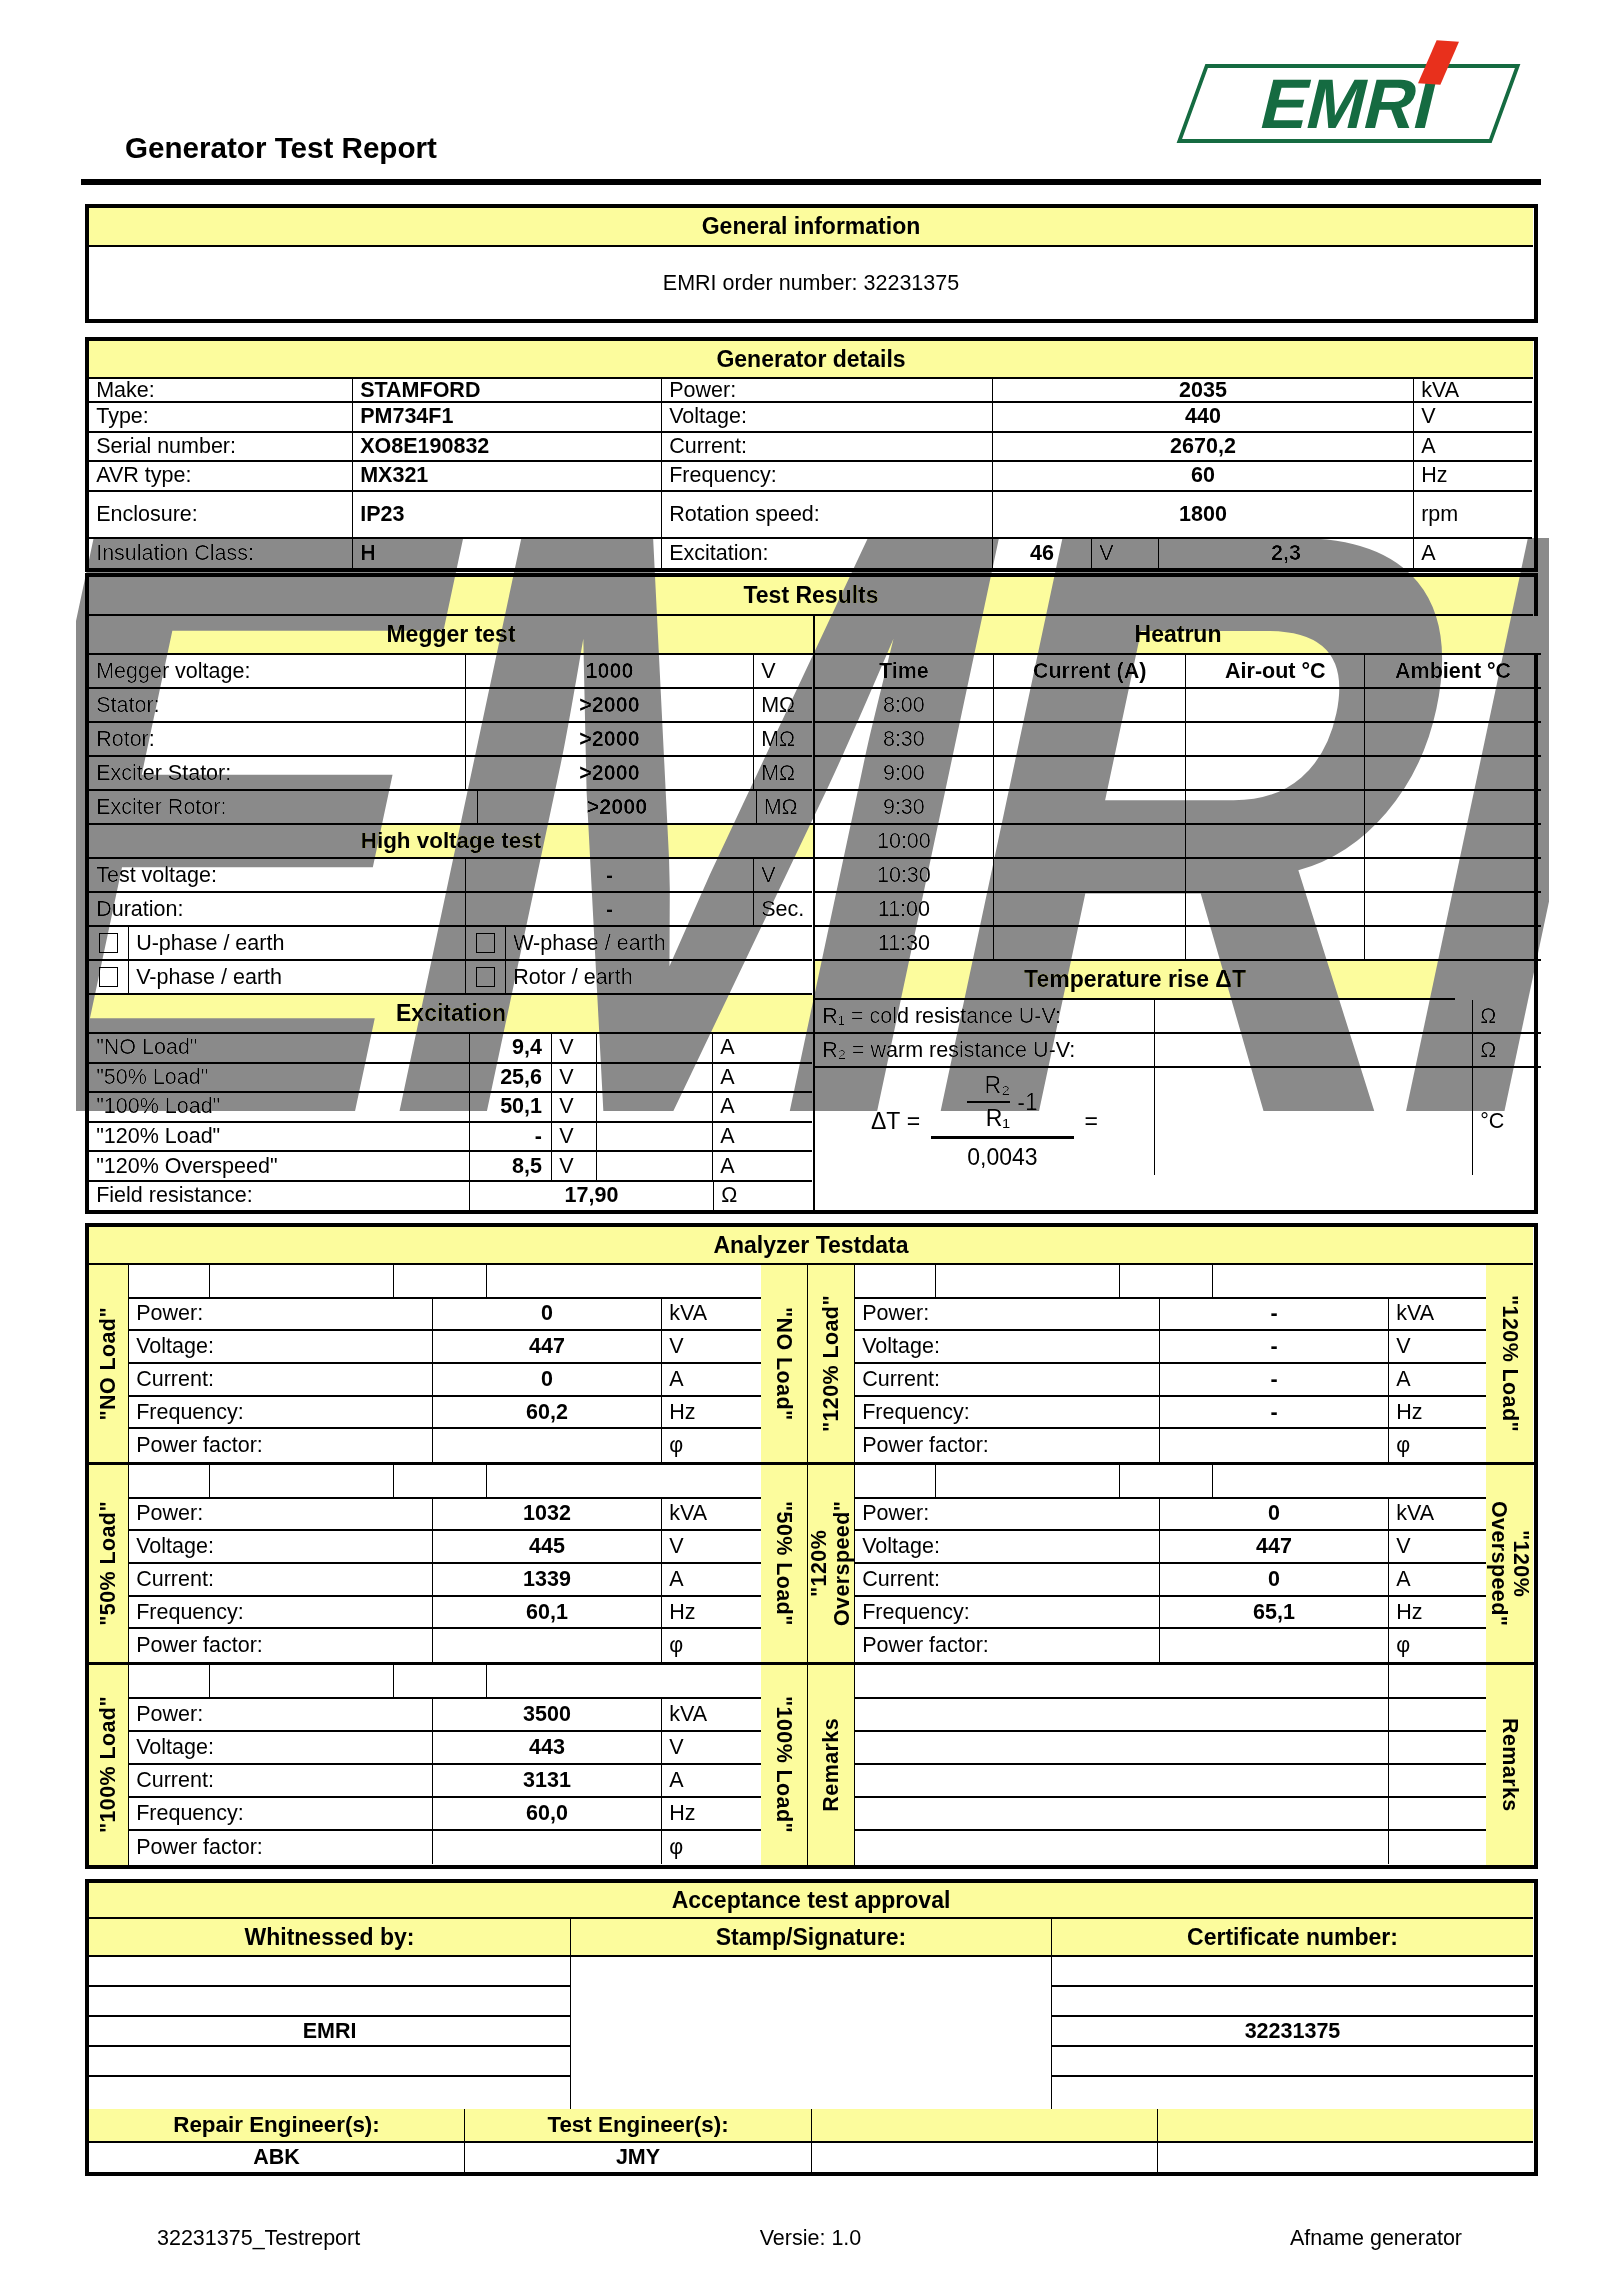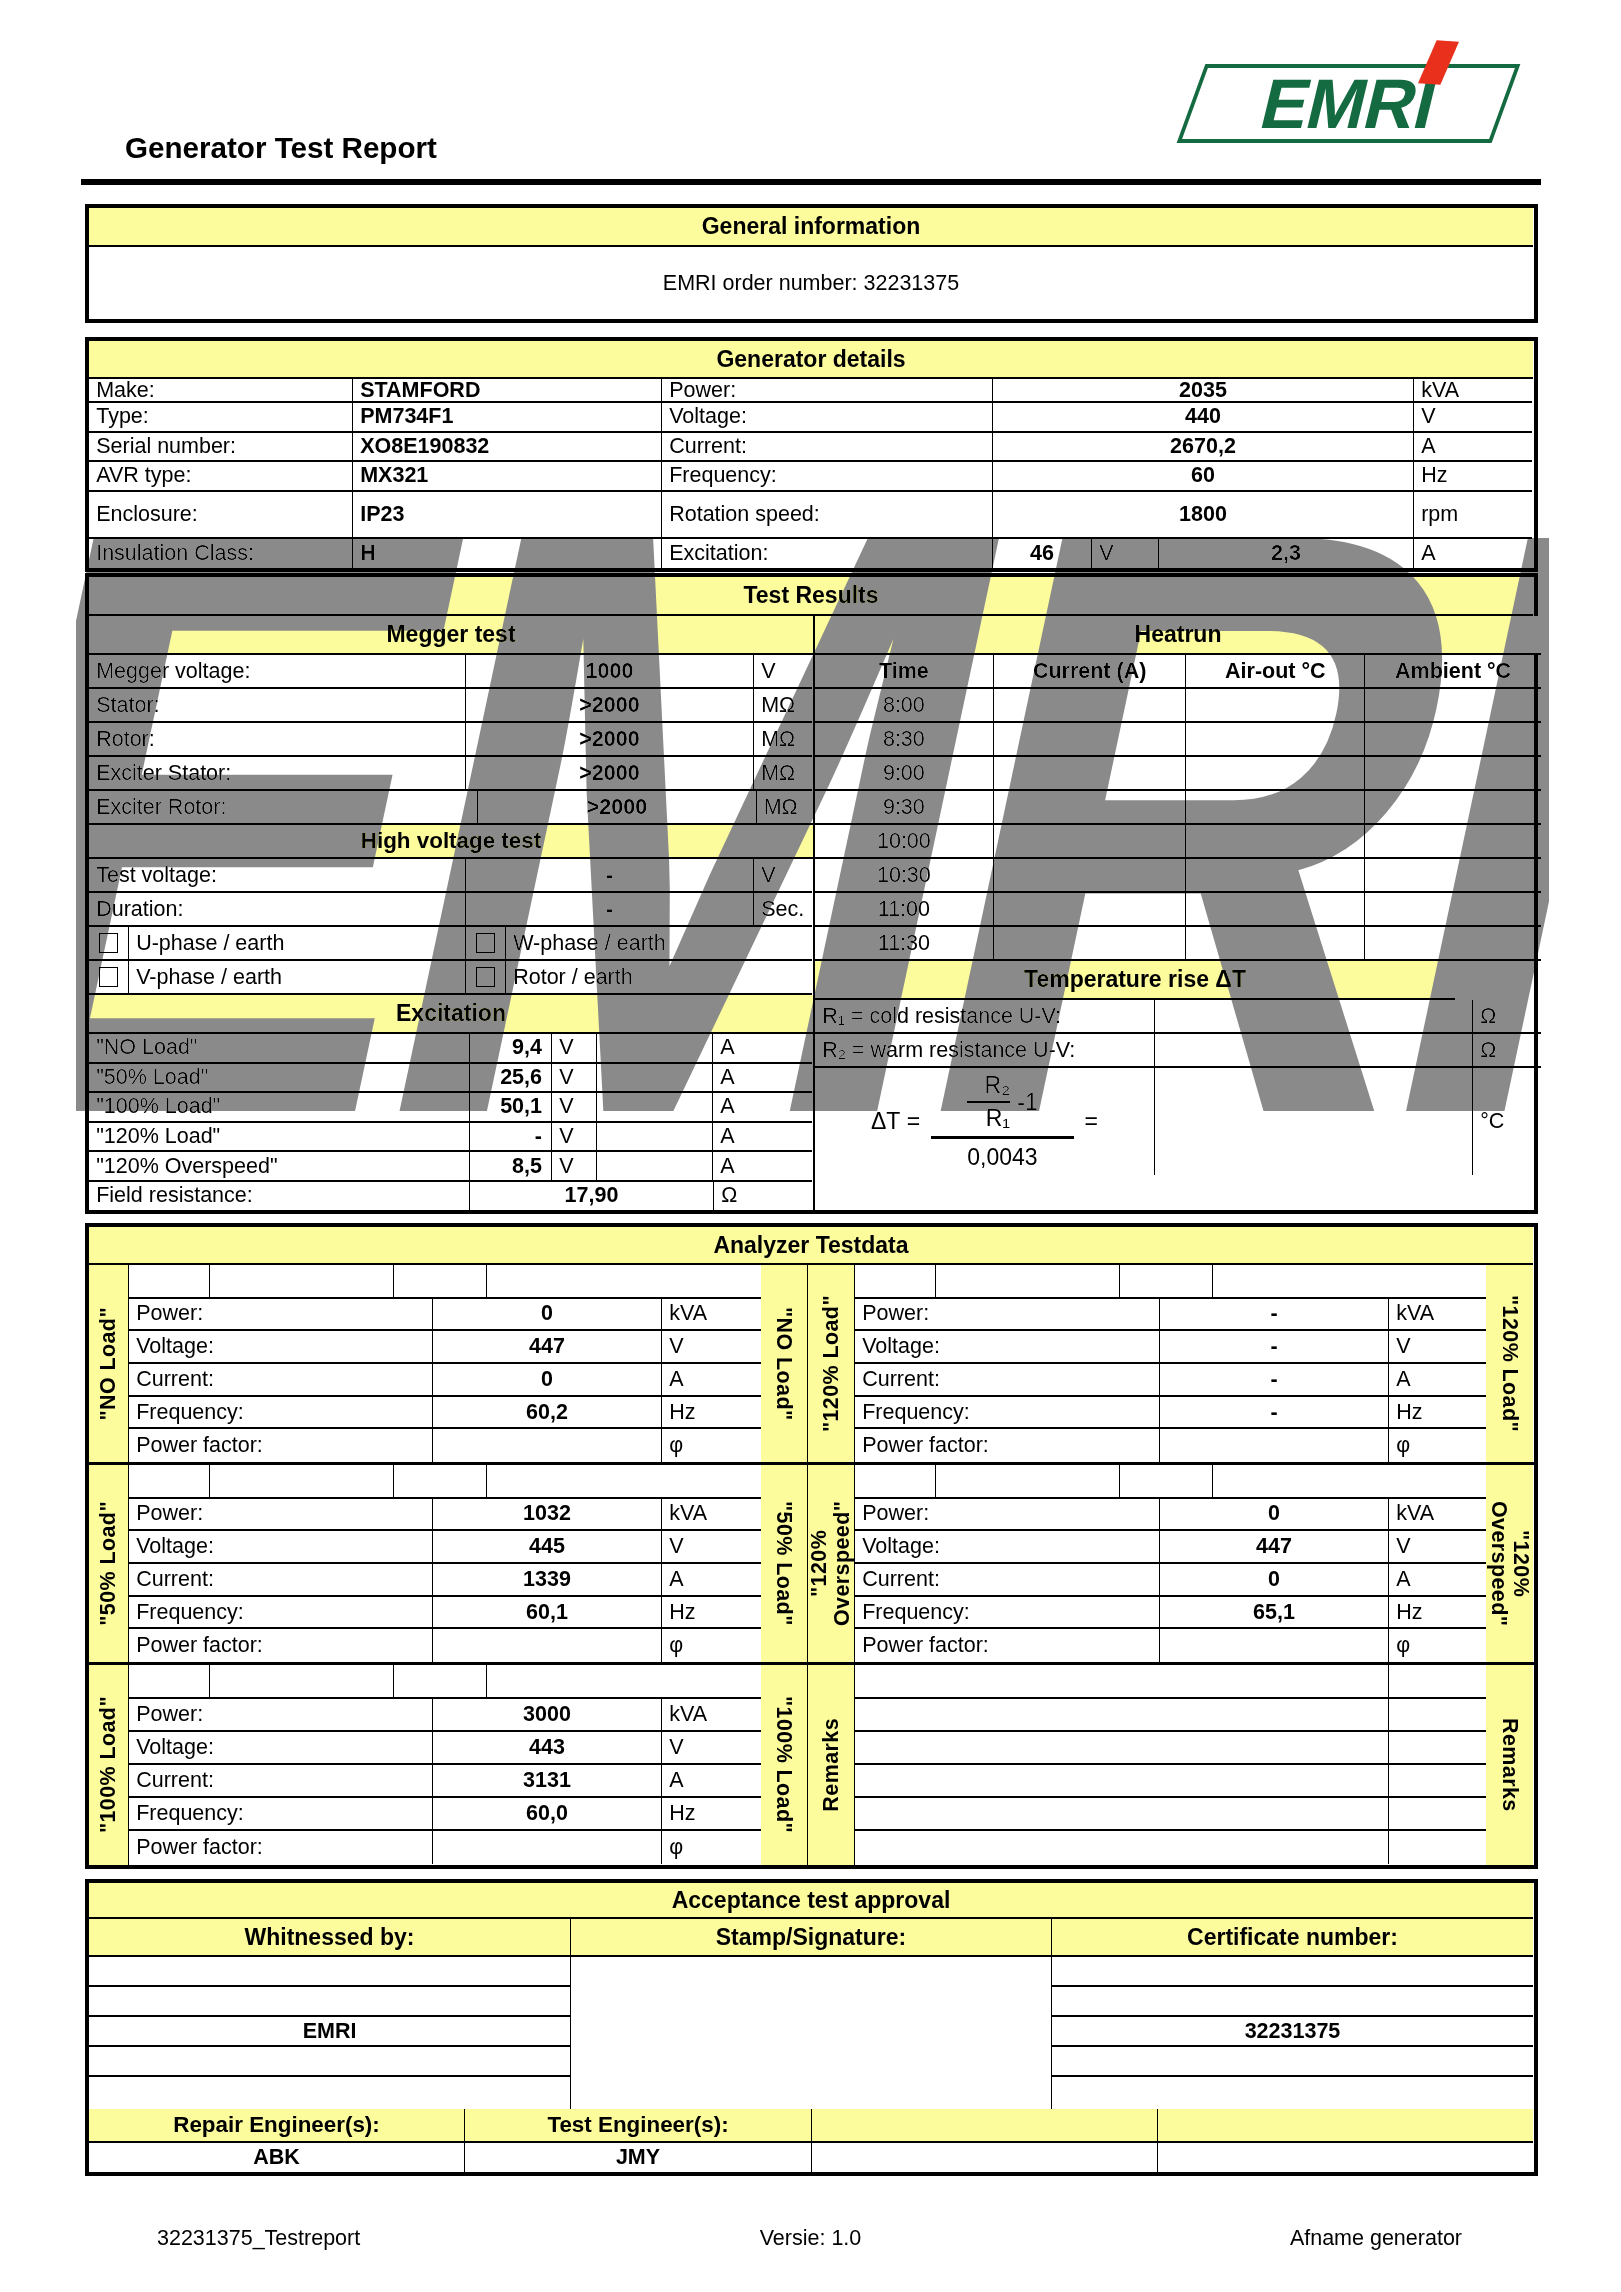--- a/index.html
+++ b/index.html
@@ -501,21 +501,21 @@
       </div>
     <div class="btab" style="width:632px">
       <div class="r" style="height:34px">
           <div class="c" style="width:81px"></div>
           <div class="c" style="width:184px"></div>
           <div class="c" style="width:94px"></div>
           <div class="c nr" style="width:274px"></div>
         </div>
       <div class="r" style="height:33px">
           <div class="c" style="width:304px">Power:</div>
-          <div class="c b cen" style="width:229px">3000</div>
+          <div class="c b cen" style="width:229px">3500</div>
           <div class="c nr" style="width:99px">kVA</div>
         </div>
       <div class="r" style="height:33px">
           <div class="c" style="width:304px">Voltage:</div>
           <div class="c b cen" style="width:229px">443</div>
           <div class="c nr" style="width:99px">V</div>
         </div>
       <div class="r" style="height:33px">
           <div class="c" style="width:304px">Current:</div>
           <div class="c b cen" style="width:229px">3131</div>

